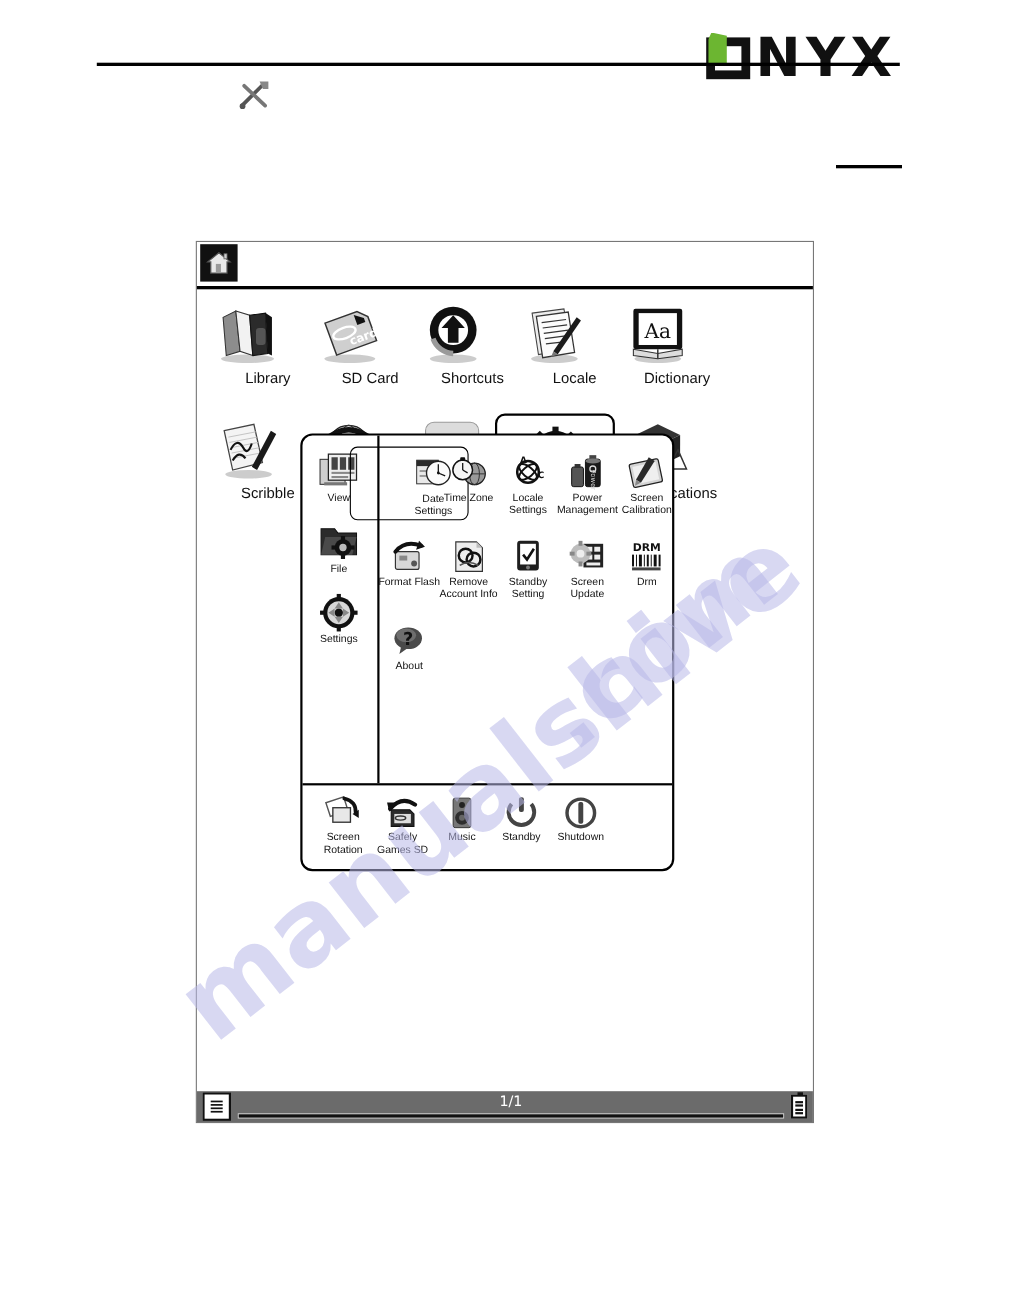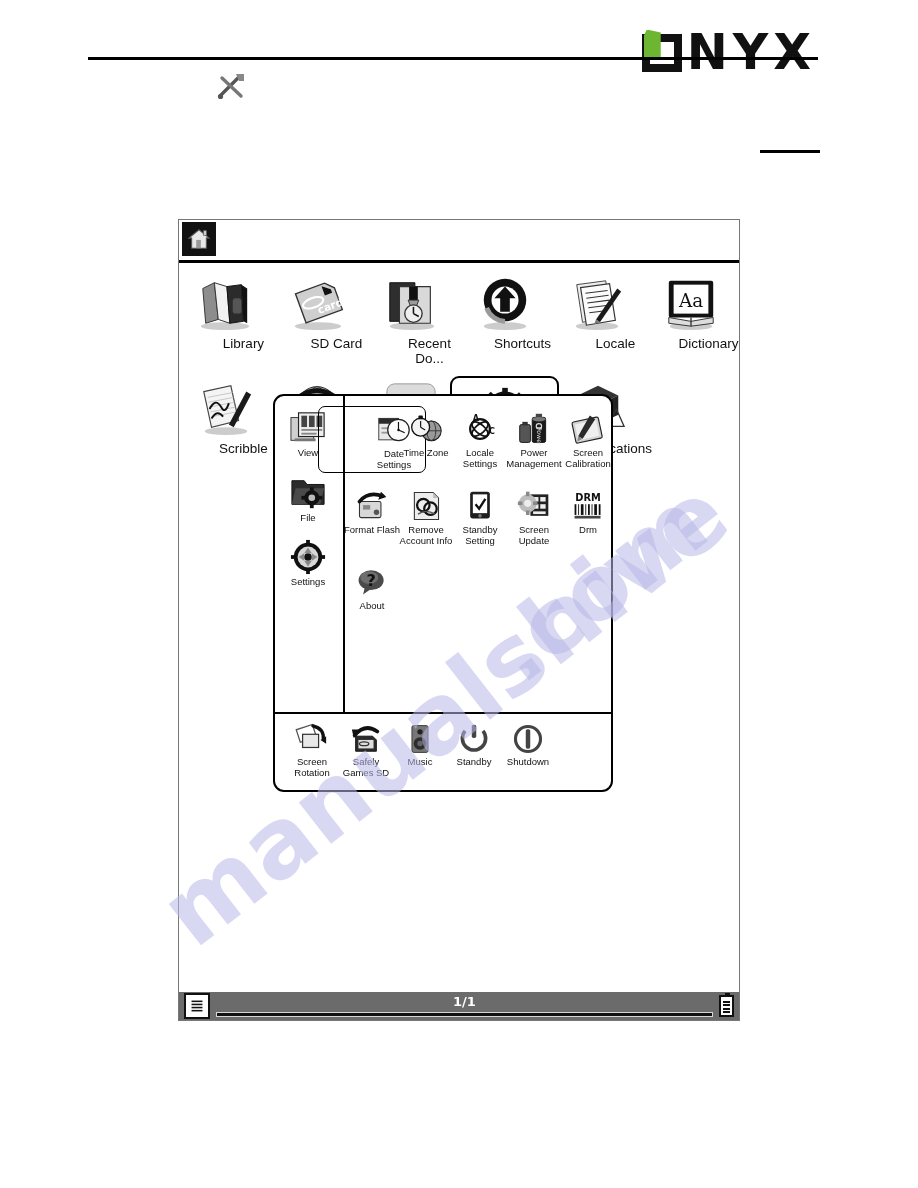--- a/index.html
+++ b/index.html
@@ -128,21 +128,21 @@
     display: flex; align-items: center; justify-content: center;
   }
   #status-progress {
     flex: 1 1 auto; position: relative; height: 22px;
     margin: 0 6px;
     display: flex; align-items: flex-end;
   }
   #status-page-num {
     position: absolute; left: 0; right: 0; top: -1px;
     text-align: center; color: #fff;
-    font-size: 13px; font-weight: bold;
+    font-size: 13px; font-weight: normal;
     font-family: "DejaVu Sans", sans-serif;
   }
   #status-progress-track {
     width: 100%; height: 5px; background: #111;
     border: 1px solid #d8d8d8; box-sizing: border-box;
   }
   #status-battery {
     width: 15px; height: 22px; flex: 0 0 auto;
     border: 2px solid #111; background: #fff;
     position: relative;
@@ -285,37 +285,20 @@
                 <path d="M40 14 L48 20 L48 24 L40 24 Z" fill="#111"></path>
                 <ellipse cx="26" cy="27" rx="11" ry="5" fill="none" stroke="#fff" stroke-width="2.2"></ellipse>
                 <text x="28" y="40" font-size="11" font-family="DejaVu Sans" font-weight="bold" fill="#fff">card</text>
               </g>
             </svg>
           </div>
           <div class="app-label">SD Card</div>
         </div>
       </div>
 
-      <div class="app-cell">
-        <div class="app-icon-wrap">
-          <div class="app-icon">
-            <svg viewBox="0 0 62 58" width="60" height="56">
-              <ellipse cx="31" cy="53" rx="23" ry="4" fill="#bbb" opacity=".75"></ellipse>
-              <path d="M8 8 L34 8 L34 48 L8 48 Z" fill="#2e2e2e" stroke="#111" stroke-width="1"></path>
-              <path d="M18 12 L50 12 L50 50 L18 50 Z" fill="#d9d9d9" stroke="#333" stroke-width="1.2"></path>
-              <rect x="28" y="12" width="9" height="14" fill="#111"></rect>
-              <path d="M27 26 L38 26 L35 34 L30 34 Z" fill="#9b9b9b" stroke="#333" stroke-width="1"></path>
-              <circle cx="32.5" cy="40" r="9" fill="#eee" stroke="#333" stroke-width="1.4"></circle>
-              <line x1="32.5" y1="40" x2="32.5" y2="33" stroke="#111" stroke-width="1.6"></line>
-              <line x1="32.5" y1="40" x2="38" y2="43" stroke="#111" stroke-width="1.6"></line>
-            </svg>
-          </div>
-          <div class="app-label">Recent Do...</div>
-        </div>
-      </div>
 
       <div class="app-cell">
         <div class="app-icon-wrap">
           <div class="app-icon">
             <svg viewBox="0 0 62 58" width="60" height="56">
               <ellipse cx="31" cy="53" rx="22" ry="4" fill="#bbb" opacity=".75"></ellipse>
               <circle cx="31" cy="26" r="22" fill="#111"></circle>
               <circle cx="31" cy="26" r="14" fill="#fff"></circle>
               <path d="M31 12 L42 24 L36 24 L36 38 L26 38 L26 24 L20 24 Z" fill="#111"></path>
               <path d="M12 34 A21 21 0 0 0 31 48" fill="none" stroke="#9a9a9a" stroke-width="5"></path>

